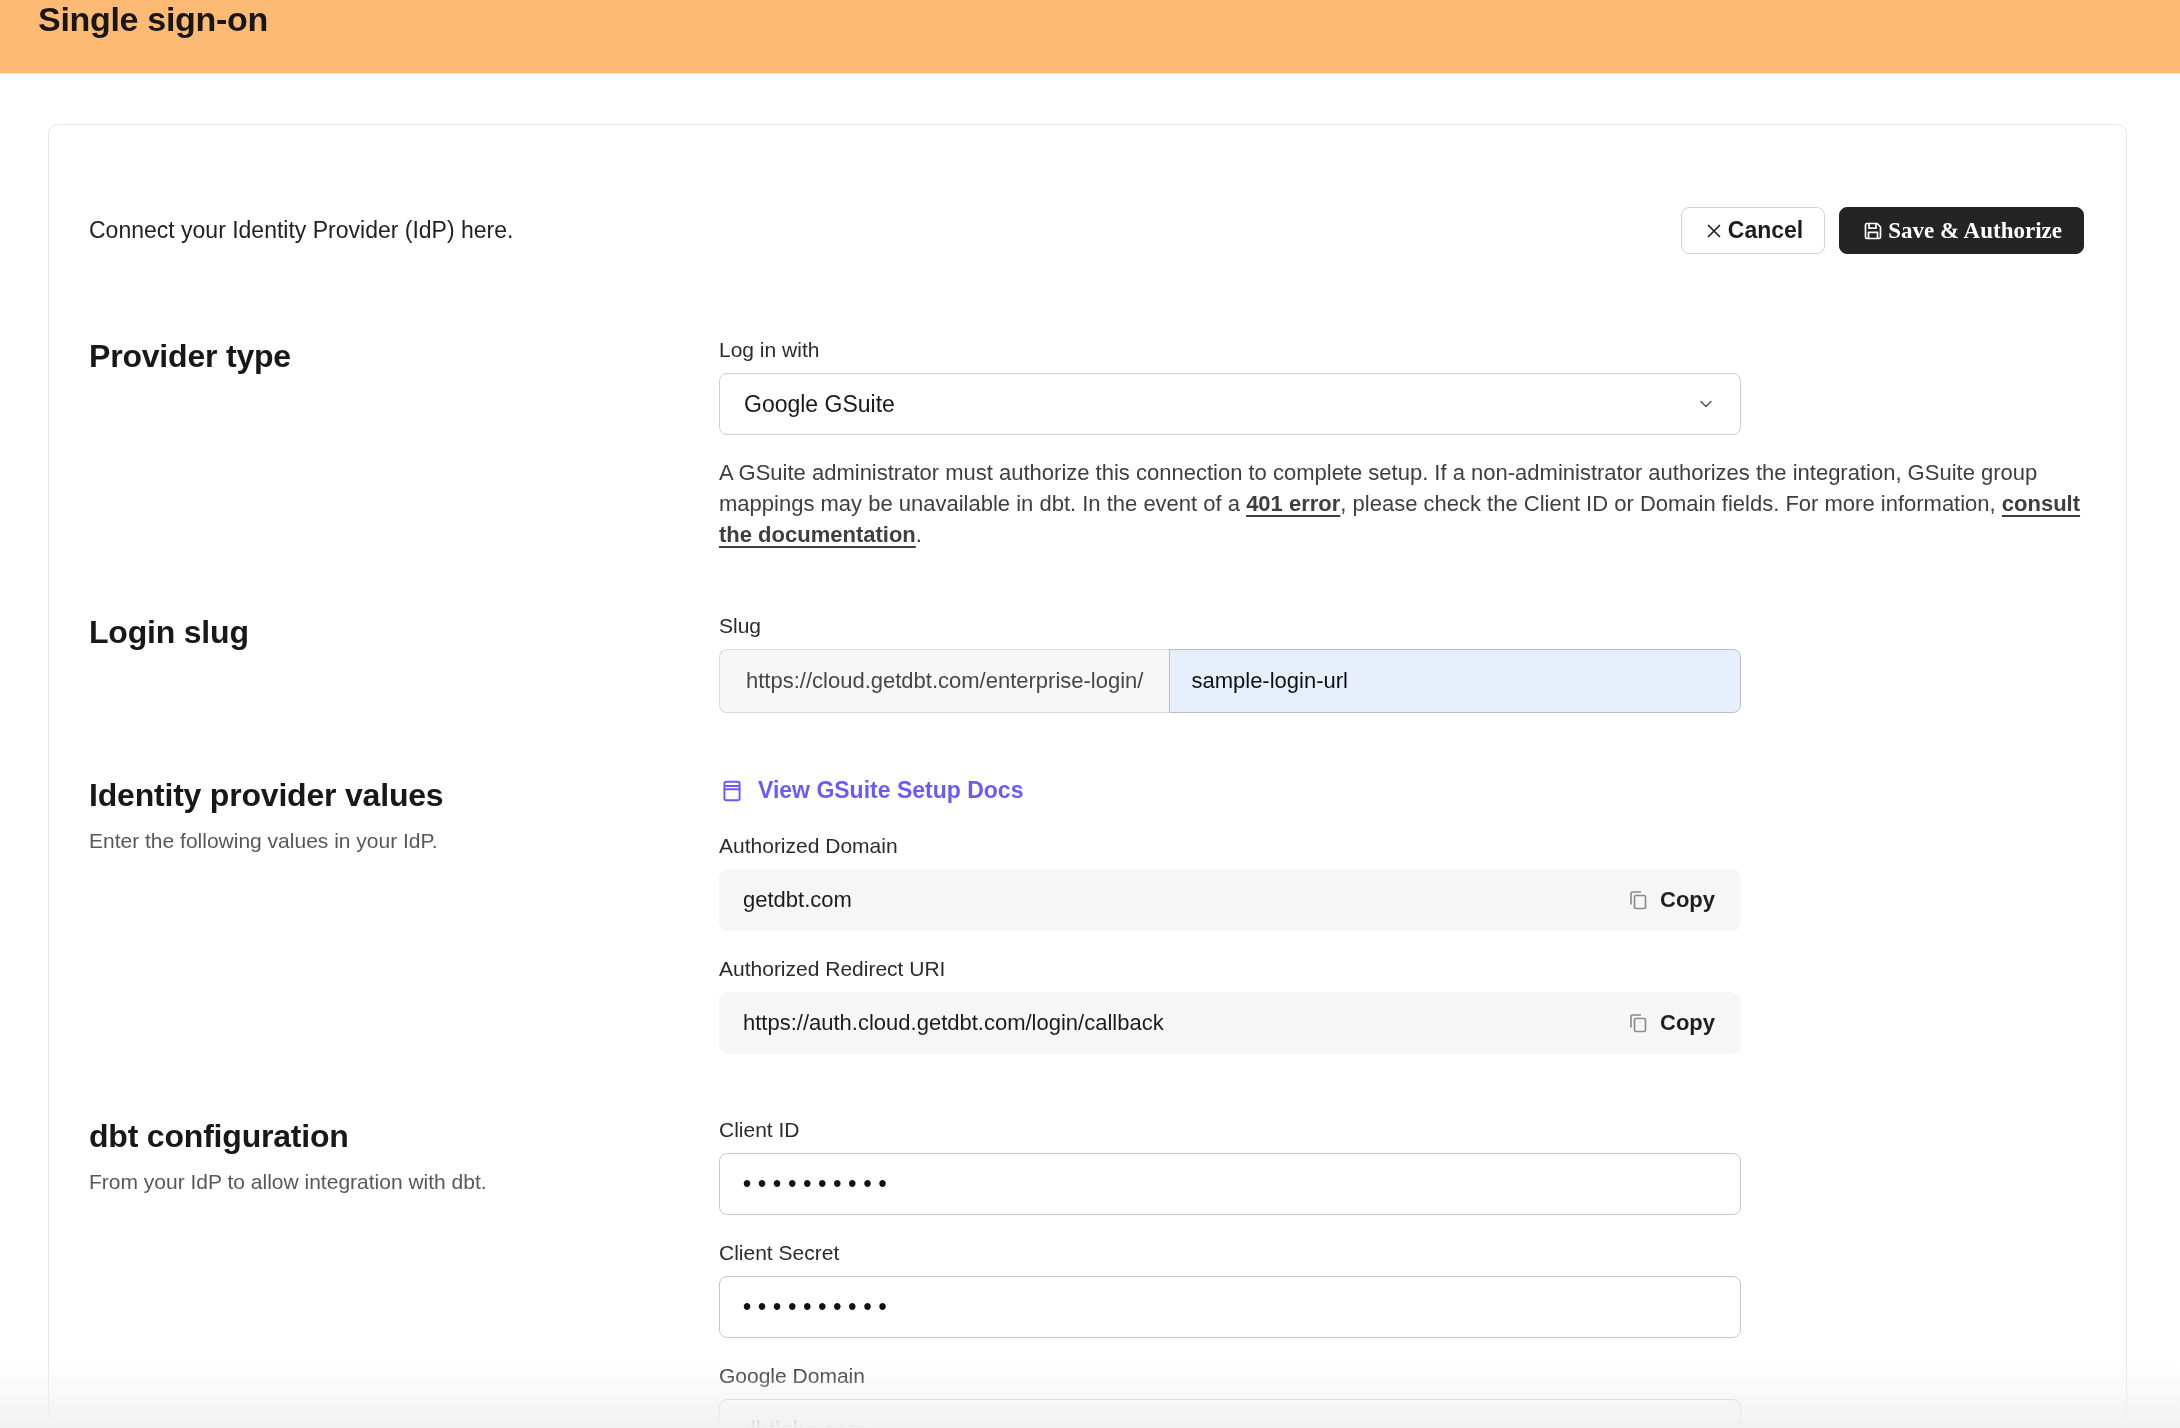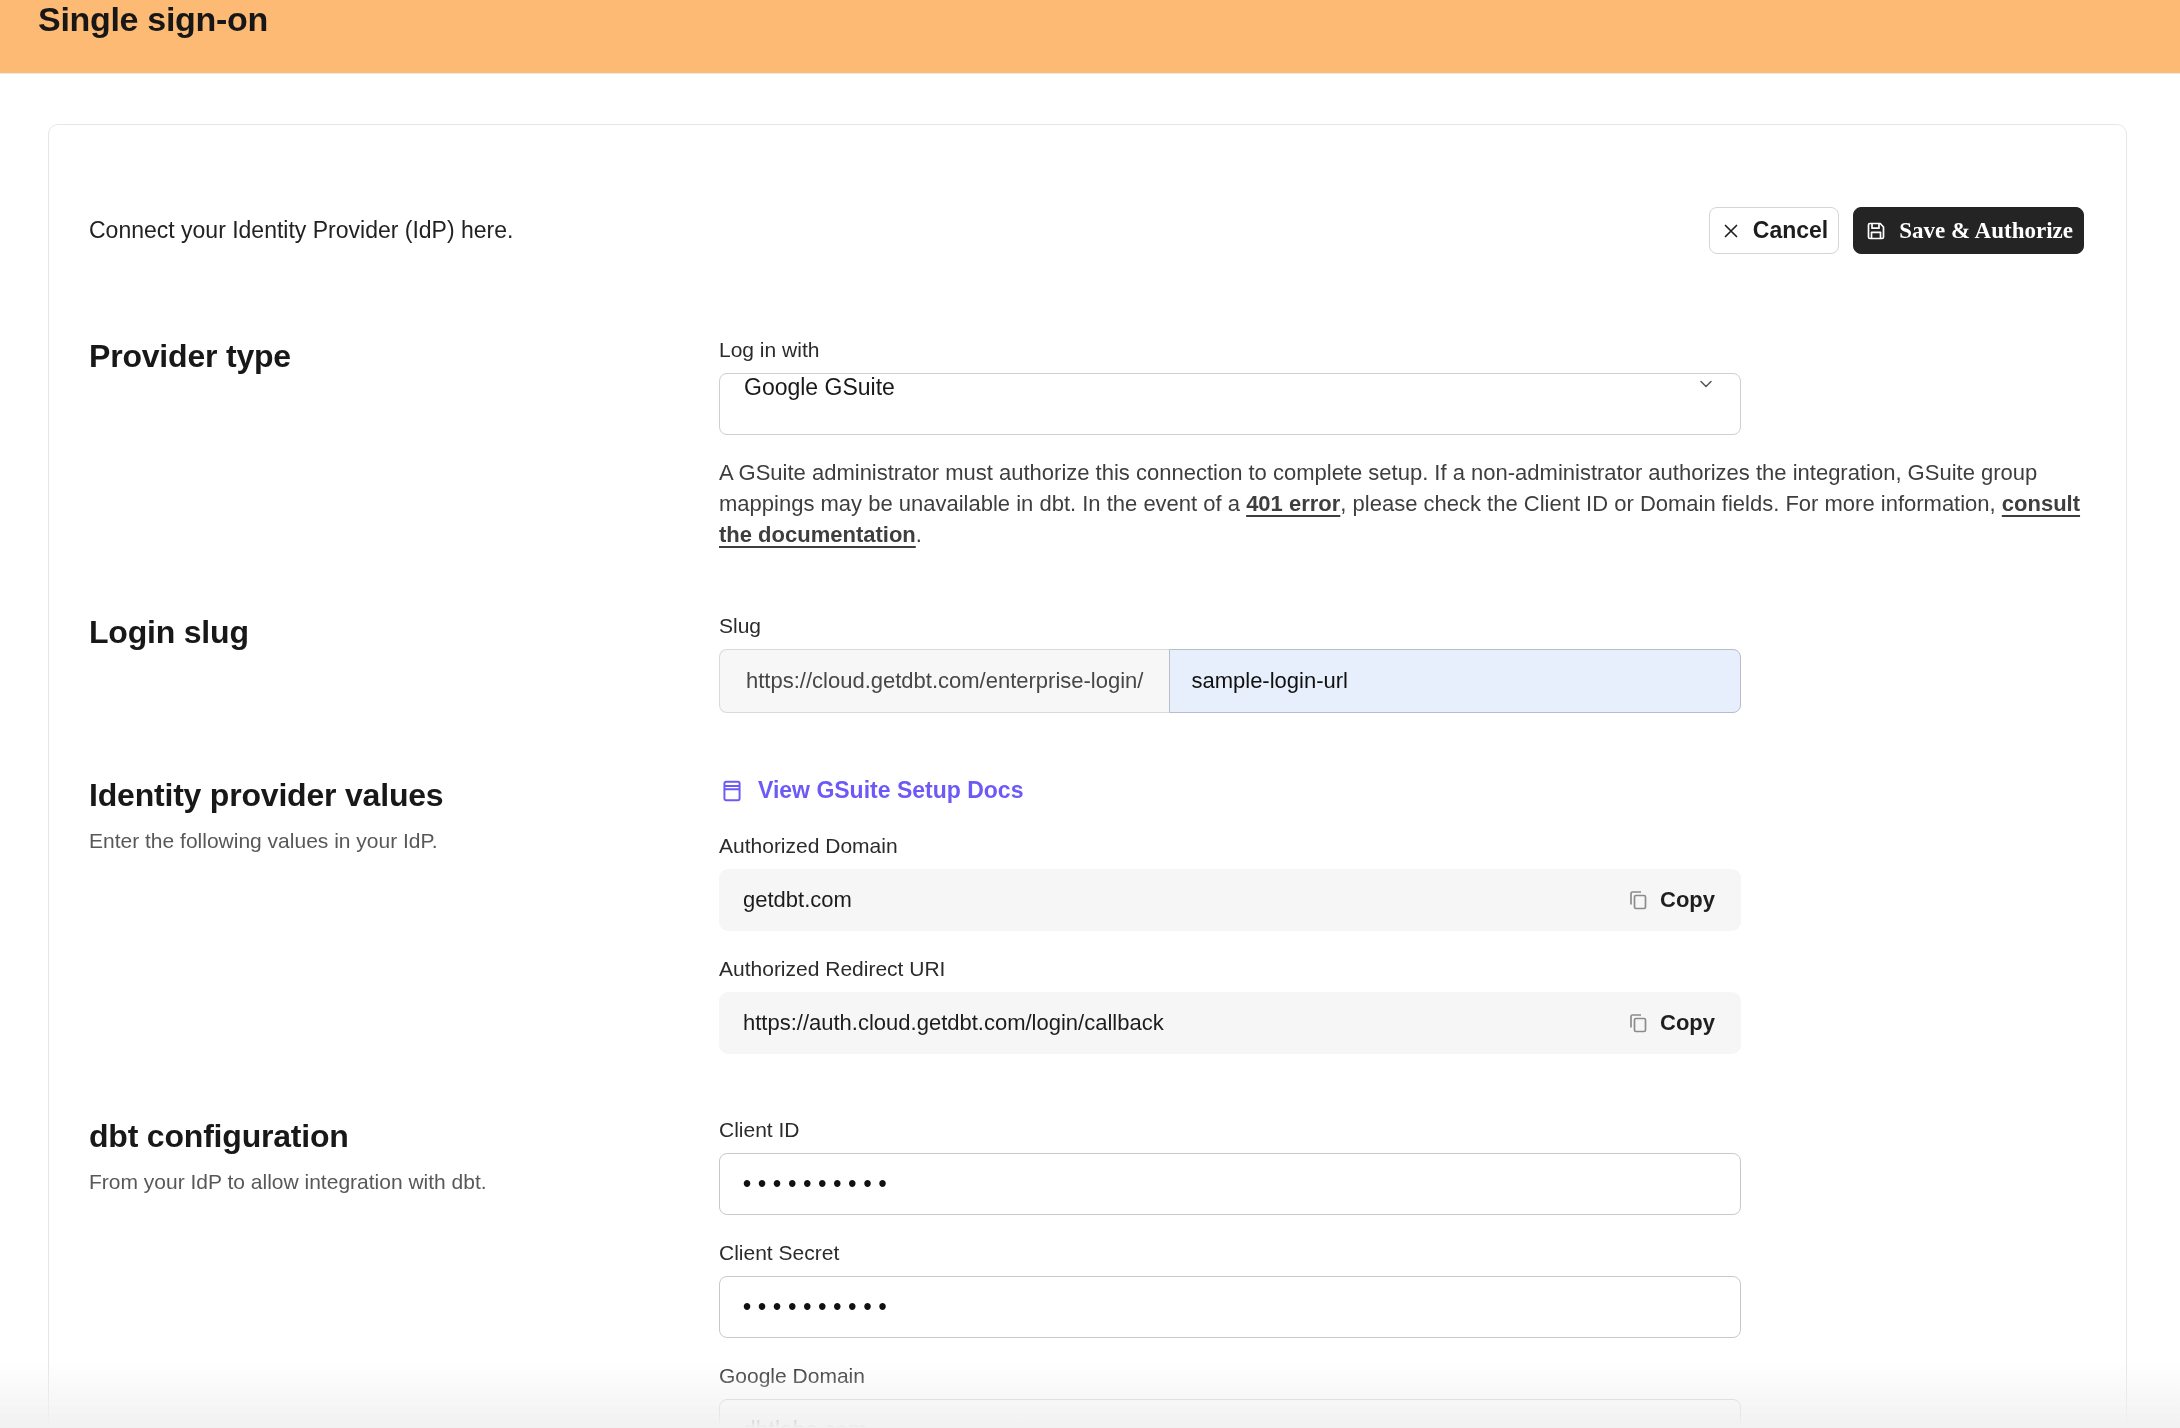--- a/index.html
+++ b/index.html
@@ -27,38 +27,38 @@
     padding:82px 42px 60px 40px;
   }
   .row{display:flex;align-items:flex-start;}
   .left-col{flex:0 0 630px;}
   .right-col{flex:1;max-width:1367px;}
   
   .intro-row{display:flex;justify-content:space-between;align-items:center;margin-bottom:84px;}
   .intro-text{font-size:23px;color:#222;margin:0;}
   .actions{display:flex;gap:14px;align-items:center;}
   .btn{
-    height:47px;display:inline-flex;align-items:center;gap:11px;
-    border-radius:8px;font-size:23px;font-weight:600;padding:0 10px;
+    height:47px;display:inline-flex;align-items:center;gap:3px;
+    border-radius:8px;font-size:23px;font-weight:600;padding:0 21px;
     font-family:inherit;cursor:pointer;line-height:1;
   }
   .btn-secondary{background:#fff;border:1px solid #d5d5d5;color:#1d1d1d;}
   .btn-primary{background:var(--primary-button);border:1px solid var(--primary-button);color:#fff;font-family:Liberation Serif, serif;}
   .btn svg{flex:0 0 auto;}
   
   .section{margin-bottom:64px;}
   .section-heading{font-size:32px;font-weight:700;color:#181818;margin:0;line-height:1.15;letter-spacing:-0.2px;}
   .section-sub{font-size:21px;color:#585858;margin:15px 0 0;}
   .field-label{display:block;font-size:21px;color:#2b2b2b;margin-bottom:11px;}
   .field-group{margin-bottom:26px;}
   .field-group:last-child{margin-bottom:0;}
   
   .select-box{
     width:1022px;height:62px;border:1px solid #cfcfcf;border-radius:8px;background:#fff;
-    display:flex;align-items:flex-start;justify-content:space-between;padding:0 24px;cursor:pointer;
+    display:flex;align-items:center;justify-content:space-between;padding:0 24px;cursor:pointer;
   }
   .select-value{font-size:23px;font-weight:500;color:#191919;}
   
   .desc{font-size:22px;line-height:31px;color:#3e3e3e;margin:22px 0 0;max-width:1367px;}
   .desc a{color:#3e3e3e;font-weight:600;text-decoration:underline;text-underline-offset:4px;cursor:pointer;}
   
   .slug-group{display:flex;width:1022px;height:64px;}
   .slug-prefix{
     background:#f7f7f7;border:1px solid #dadada;border-right:none;
     border-radius:8px 0 0 8px;display:flex;align-items:center;

